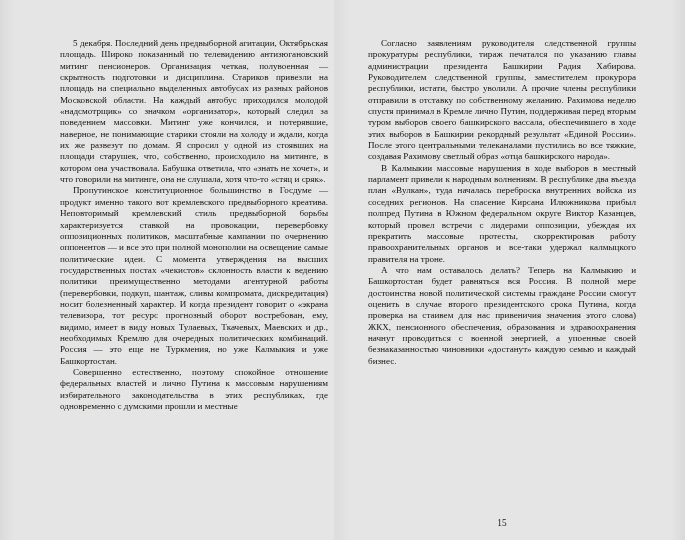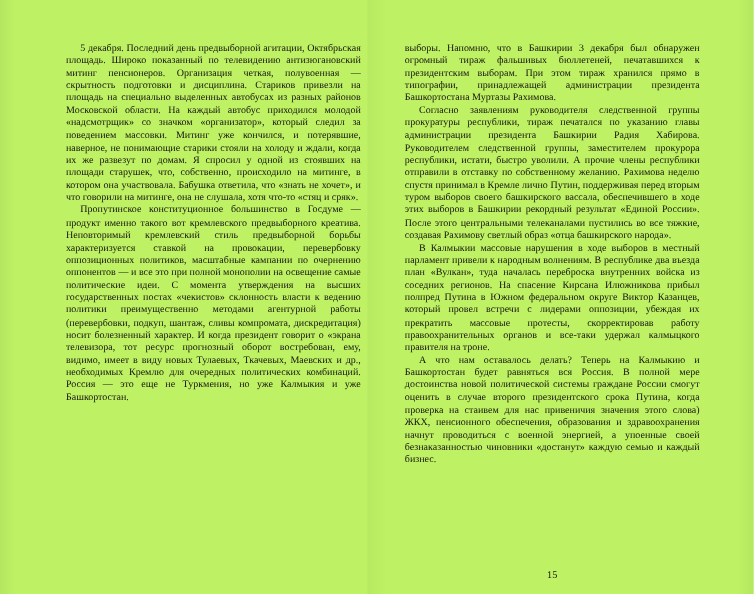--- a/index.html
+++ b/index.html
@@ -10,21 +10,21 @@
     width: 685px;
     height: 540px;
     background: #ffffff;
     font-family: "Liberation Serif", serif;
     overflow: hidden;
   }
   .page-spread {
     position: relative;
     width: 685px;
     height: 540px;
-    background: #bef264;
+    background: #e5e5e5;
     box-sizing: border-box;
     padding: 38px 0 0 0;
   }
   .page {
     position: absolute;
     top: 38px;
     width: 268px;
     height: 462px;
   }
   .page-left {
@@ -86,26 +86,26 @@
 <div class="page-spread">
 
   <div class="paper-edge-left"></div>
   <div class="gutter-shadow"></div>
   <div class="paper-edge-right"></div>
 
   <div class="page page-left">
     <div class="body-text">
       <p>5 декабря. Последний день предвыборной агитации, Октябрьская площадь. Широко показанный по телевидению антизюгановский митинг пенсионеров. Организация четкая, полувоенная — скрытность подготовки и дисциплина. Стариков привезли на площадь на специально выделенных автобусах из разных районов Московской области. На каждый автобус приходился молодой «надсмотрщик» со значком «организатор», который следил за поведением массовки. Митинг уже кончился, и потерявшие, наверное, не понимающие старики стояли на холоду и ждали, когда их же развезут по домам. Я спросил у одной из стоявших на площади старушек, что, собственно, происходило на митинге, в котором она участвовала. Бабушка ответила, что «знать не хочет», и что говорили на митинге, она не слушала, хотя что-то «стяц и сряк».</p>
       <p>Пропутинское конституционное большинство в Госдуме — продукт именно такого вот кремлевского предвыборного креатива. Неповторимый кремлевский стиль предвыборной борьбы характеризуется ставкой на провокации, перевербовку оппозиционных политиков, масштабные кампании по очернению оппонентов — и все это при полной монополии на освещение самые политические идеи. С момента утверждения на высших государственных постах «чекистов» склонность власти к ведению политики преимущественно методами агентурной работы (перевербовки, подкуп, шантаж, сливы компромата, дискредитация) носит болезненный характер. И когда президент говорит о «экрана телевизора, тот ресурс прогнозный оборот востребован, ему, видимо, имеет в виду новых Тулаевых, Ткачевых, Маевских и др., необходимых Кремлю для очередных политических комбинаций. Россия — это еще не Туркмения, но уже Калмыкия и уже Башкортостан.</p>
+      <p>Совершенно естественно, поэтому спокойное отношение федеральных властей и лично Путина к массовым нарушениям избирательного законодательства в этих республиках, где одновременно с думскими прошли и местные</p>
     </div>
   </div>
 
   <div class="page page-right">
     <div class="body-text">
-      <p style="text-indent:0;">выборы. Напомню, что в Башкирии 3 декабря был обнаружен огромный тираж фальшивых бюллетеней, печатавшихся к президентским выборам. При этом тираж хранился прямо в типографии, принадлежащей администрации президента Башкортостана Муртазы Рахимова.</p>
       <p>Согласно заявлениям руководителя следственной группы прокуратуры республики, тираж печатался по указанию главы администрации президента Башкирии Радия Хабирова. Руководителем следственной группы, заместителем прокурора республики, истати, быстро уволили. А прочие члены республики отправили в отставку по собственному желанию. Рахимова неделю спустя принимал в Кремле лично Путин, поддерживая перед вторым туром выборов своего башкирского вассала, обеспечившего в ходе этих выборов в Башкирии рекордный результат «Единой России». После этого центральными телеканалами пустились во все тяжкие, создавая Рахимову светлый образ «отца башкирского народа».</p>
       <p>В Калмыкии массовые нарушения в ходе выборов в местный парламент привели к народным волнениям. В республике два въезда план «Вулкан», туда началась переброска внутренних войска из соседних регионов. На спасение Кирсана Илюжникова прибыл полпред Путина в Южном федеральном округе Виктор Казанцев, который провел встречи с лидерами оппозиции, убеждая их прекратить массовые протесты, скорректировав работу правоохранительных органов и все-таки удержал калмыцкого правителя на троне.</p>
       <p>А что нам оставалось делать? Теперь на Калмыкию и Башкортостан будет равняться вся Россия. В полной мере достоинства новой политической системы граждане России смогут оценить в случае второго президентского срока Путина, когда проверка на стаивем для нас привеничия значения этого слова) ЖКХ, пенсионного обеспечения, образования и здравоохранения начнут проводиться с военной энергией, а упоенные своей безнаказанностью чиновники «достанут» каждую семью и каждый бизнес.</p>
     </div>
     <div class="page-number">15</div>
   </div>
 
 </div>
 
 </body></html>

